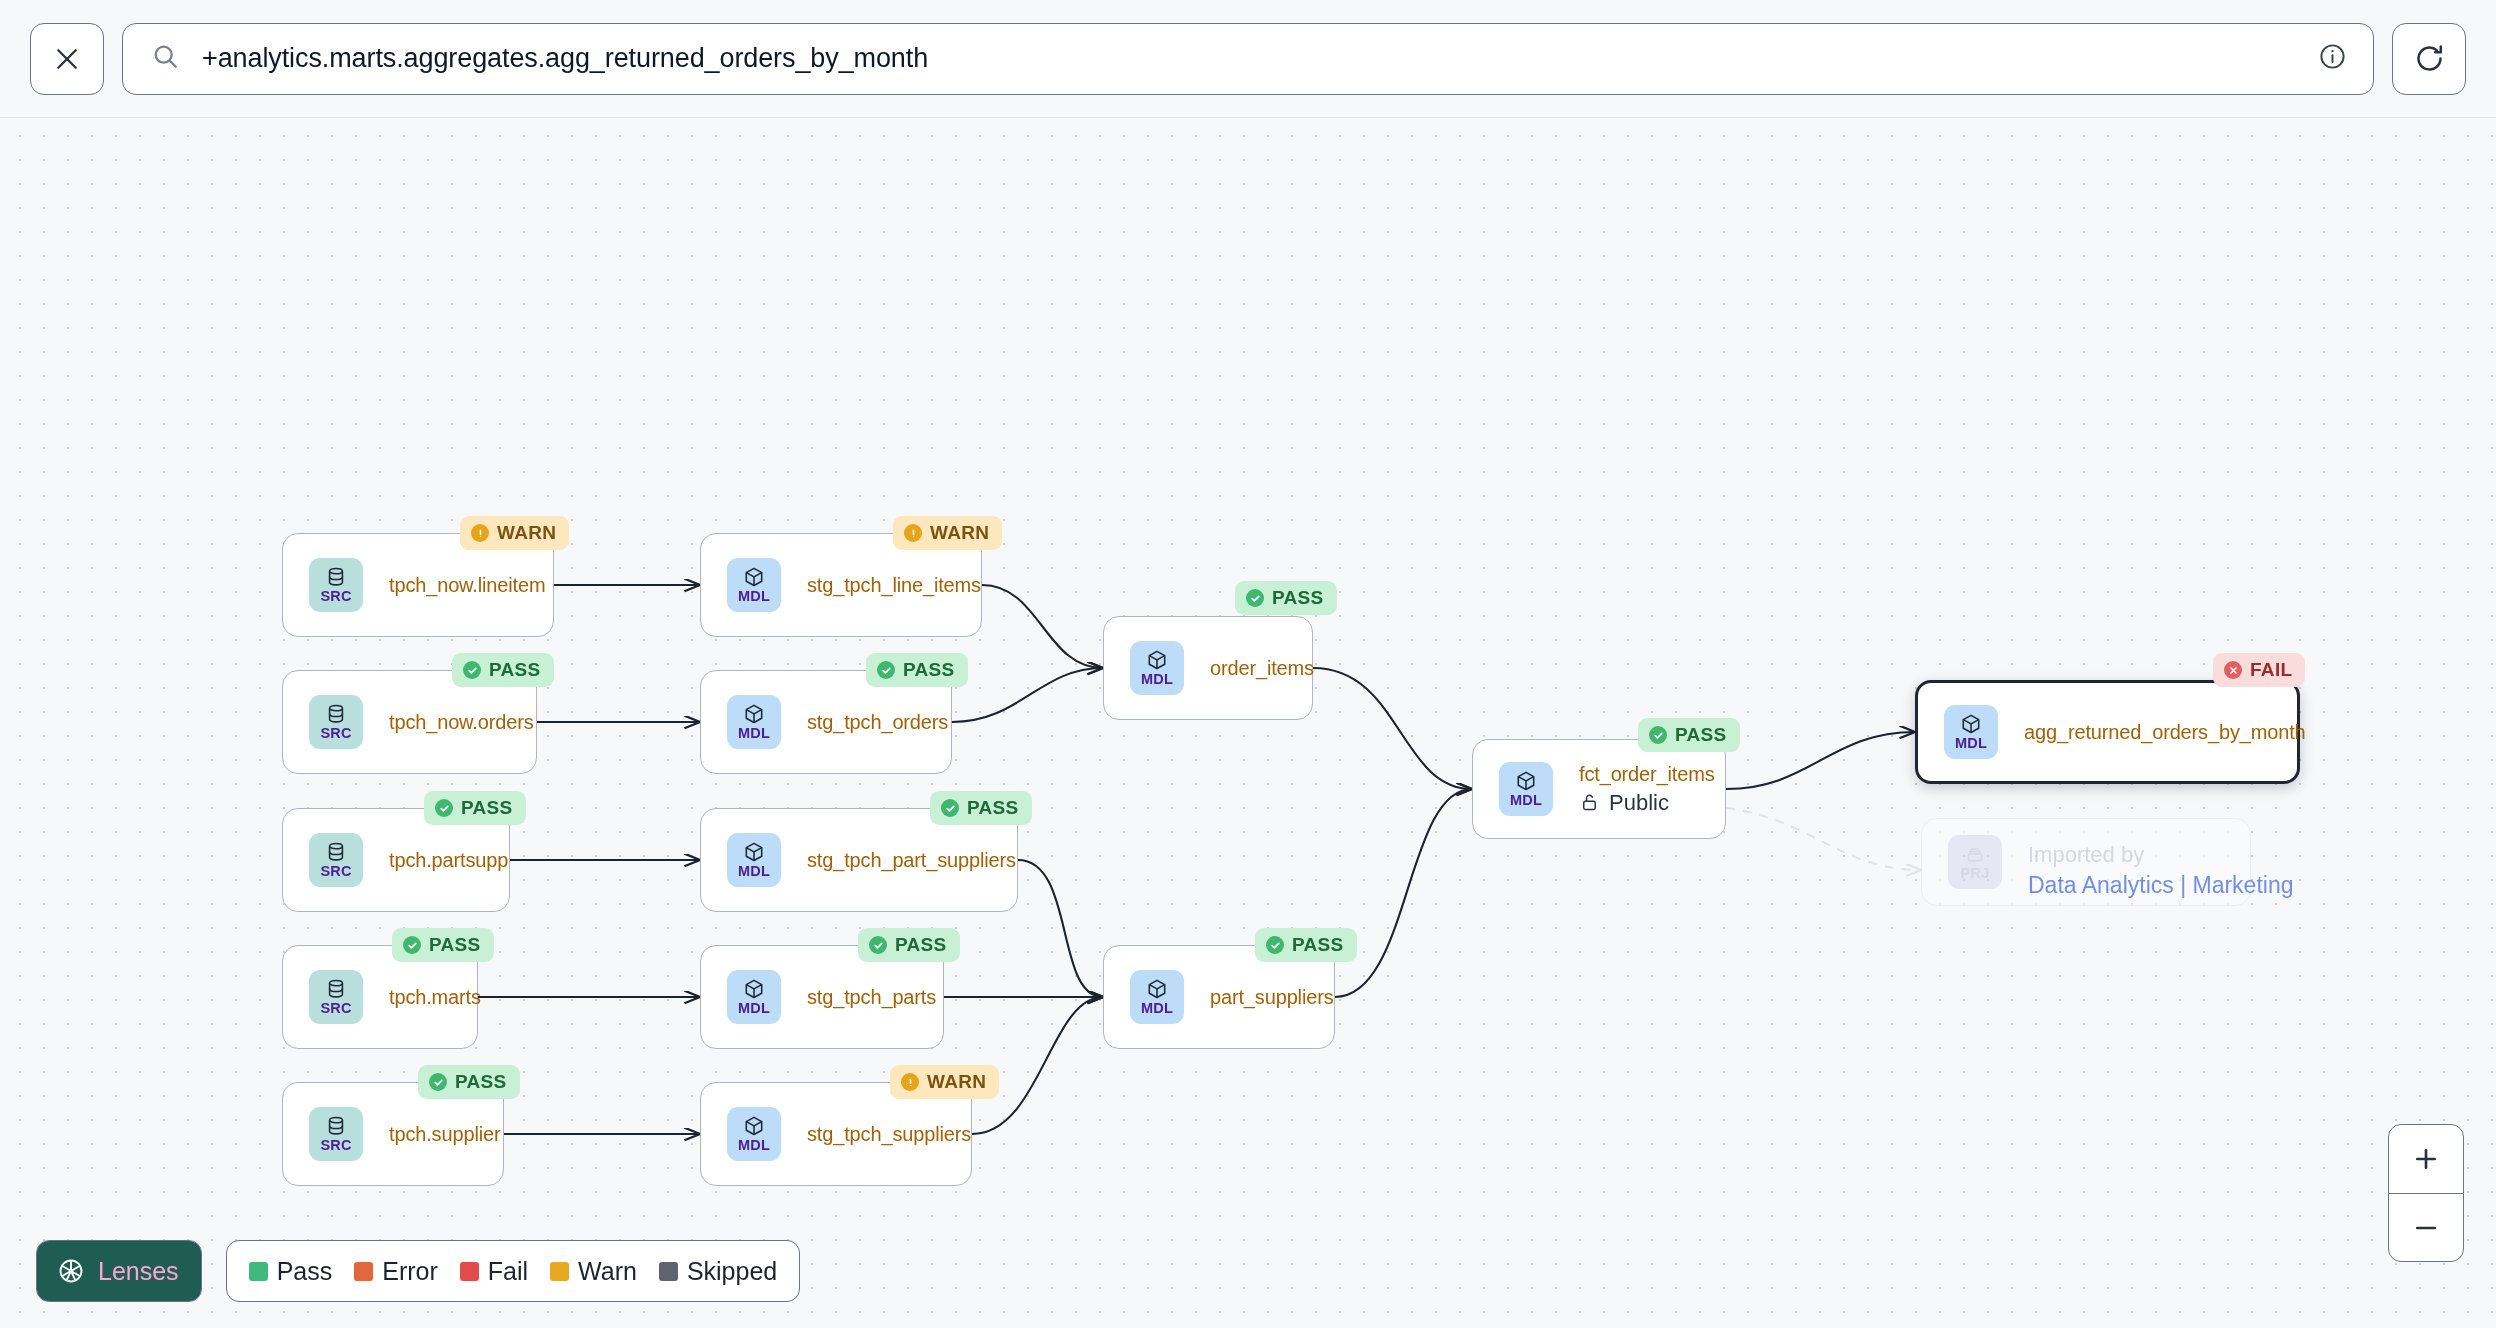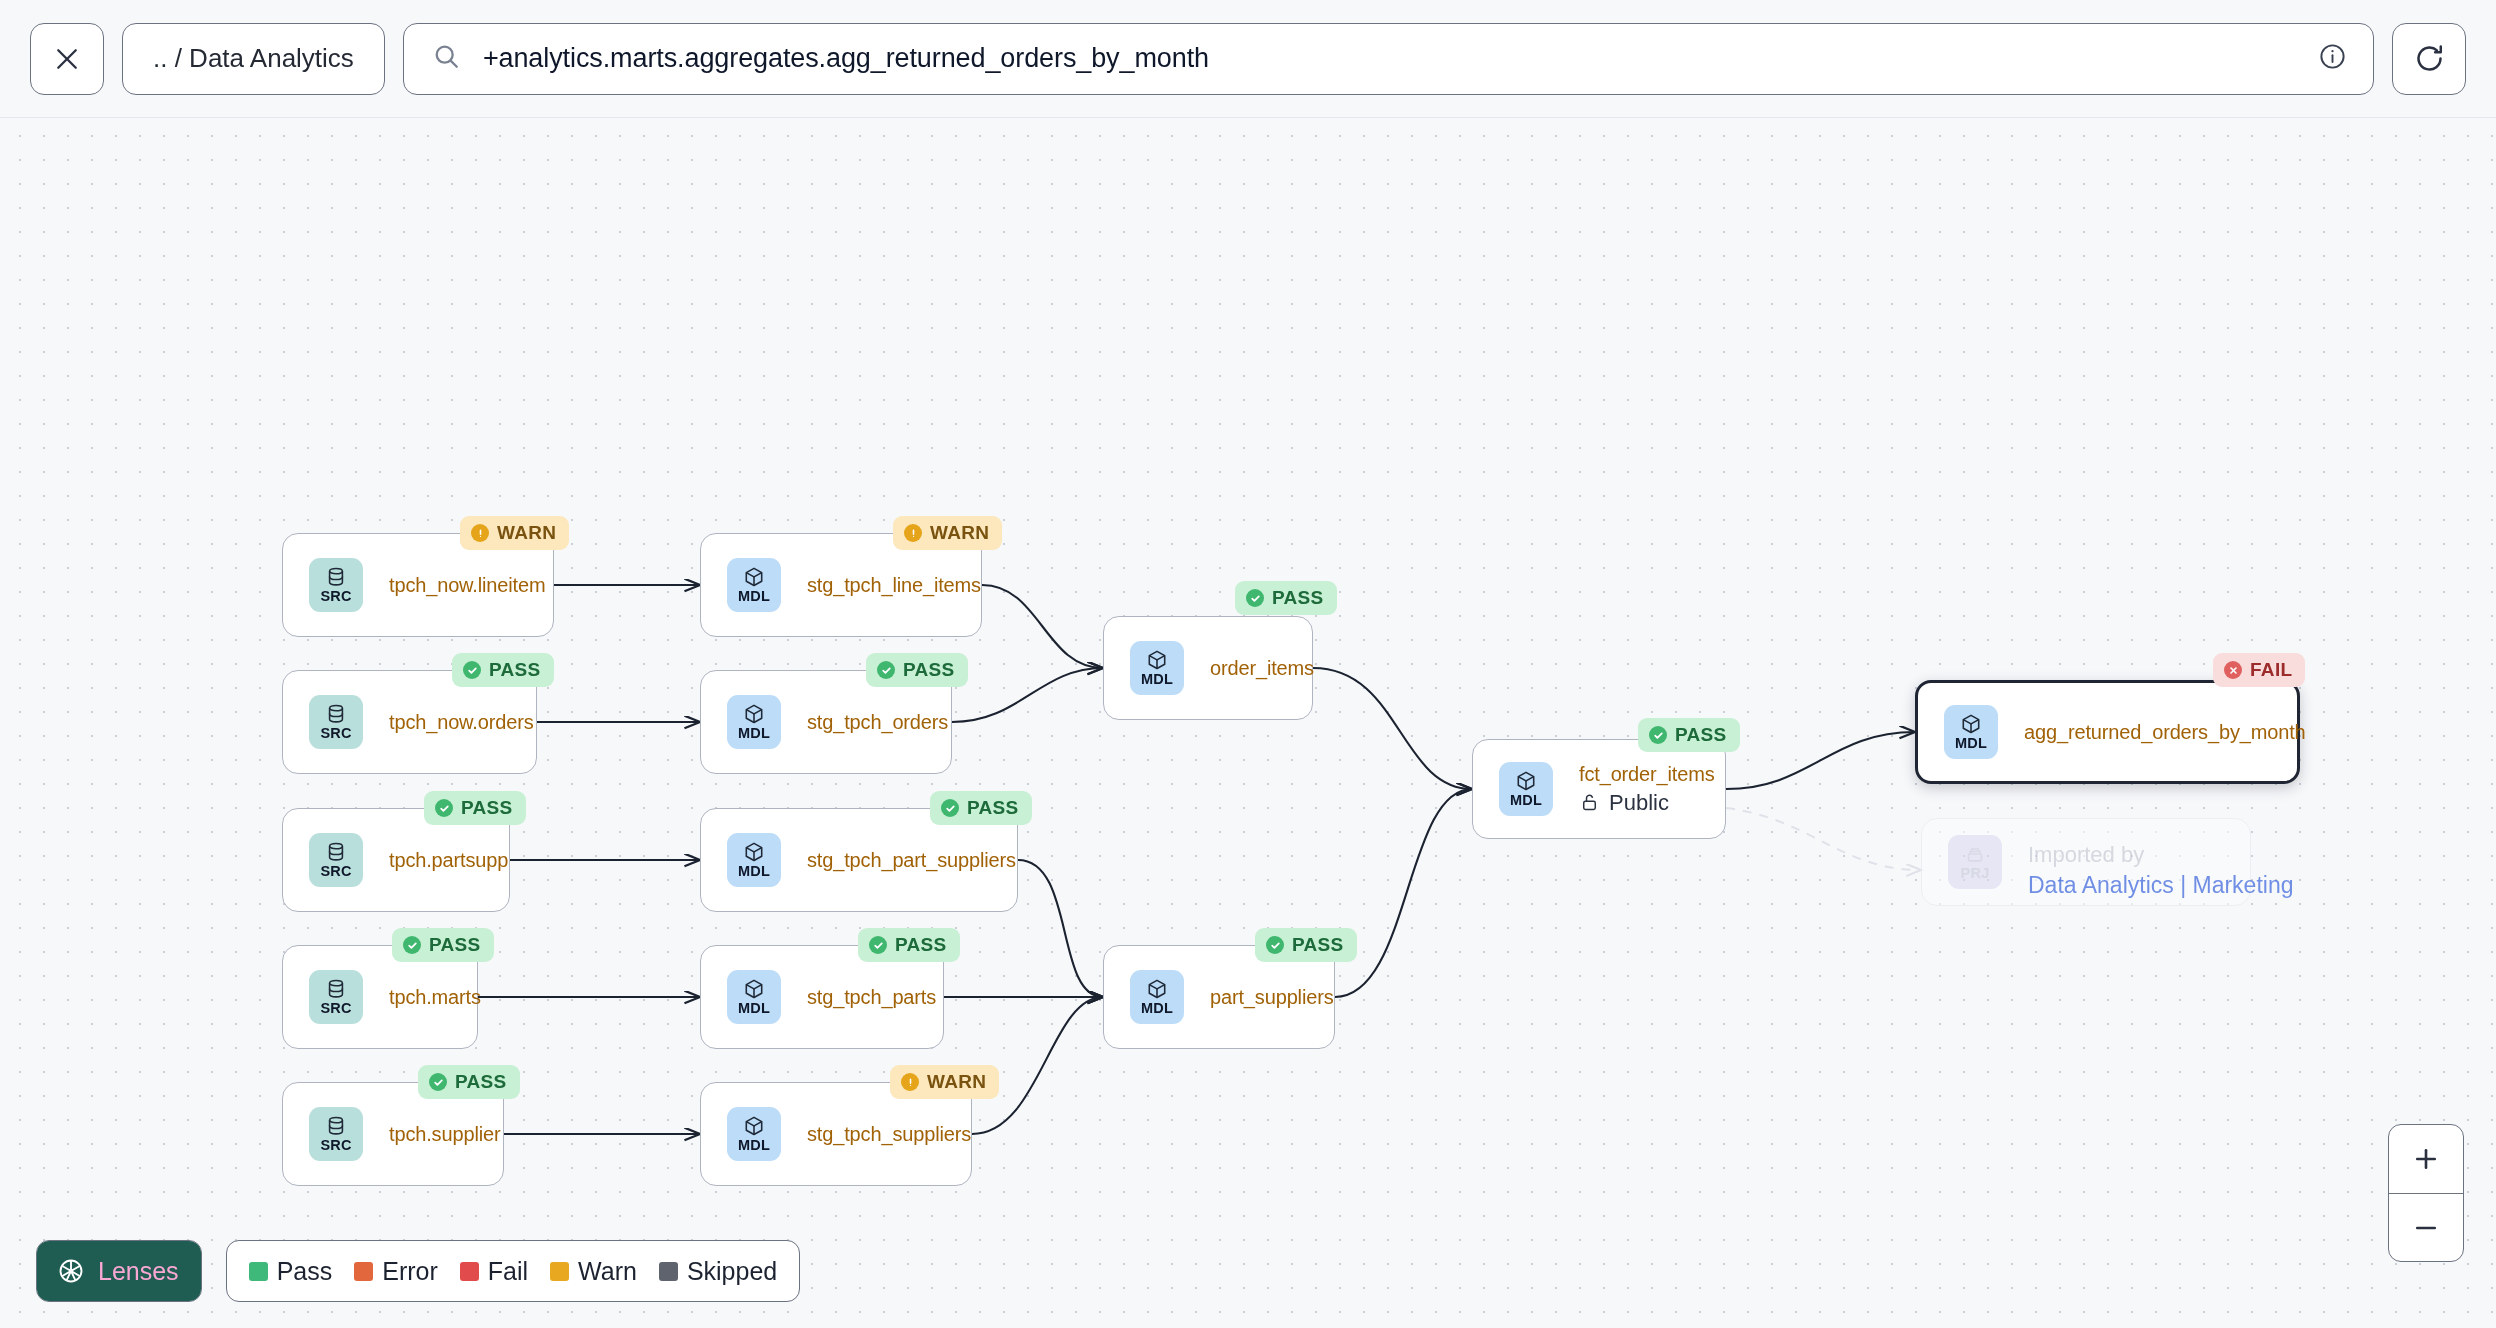--- a/index.html
+++ b/index.html
@@ -146,21 +146,21 @@
   }
   .ntype.src { background: #b9dfdc; }
   .ntype.mdl { background: #bcdcf8; }
   .ntype.prj { background: #dcdcf2; }
 
   .ntype svg { display:block; }
 
   .ntype-label {
     font-size: 14.5px;
     font-weight: 600;
-    color: #0f172a;
+    color: #4c1d95;
     line-height: 1;
     letter-spacing: 0.2px;
   }
   .ntype.prj .ntype-label { color: #c3c6d4; }
 
   .nbody { display: flex; flex-direction: column; gap: 4px; min-width: 0; }
 
   .nname {
     font-size: 20px;
     color: #a16207;
@@ -306,23 +306,20 @@
 
     <div class="tb-btn">
       <span>
         <svg width="30" height="30" viewBox="0 0 24 24" fill="none" stroke="#2a3040" stroke-width="1.8" stroke-linecap="round">
           <line x1="5" y1="5" x2="19" y2="19"></line>
             <line x1="19" y1="5" x2="5" y2="19"></line>
         </svg>
       </span>
     </div>
 
-    <div class="breadcrumb">
-      <span>.. / Data Analytics</span>
-    </div>
 
     <div class="searchbar">
       <span class="search-icon">
         <svg width="29" height="29" viewBox="0 0 24 24" fill="none" stroke="#7a8292" stroke-width="1.9" stroke-linecap="round">
           <circle cx="10.5" cy="10.5" r="6.6"></circle>
             <line x1="15.4" y1="15.4" x2="20.5" y2="20.5"></line>
         </svg>
       </span>
       <div class="search-value" title="Search lineage">+analytics.marts.aggregates.agg_returned_orders_by_month</div>
       <span class="info-icon">

